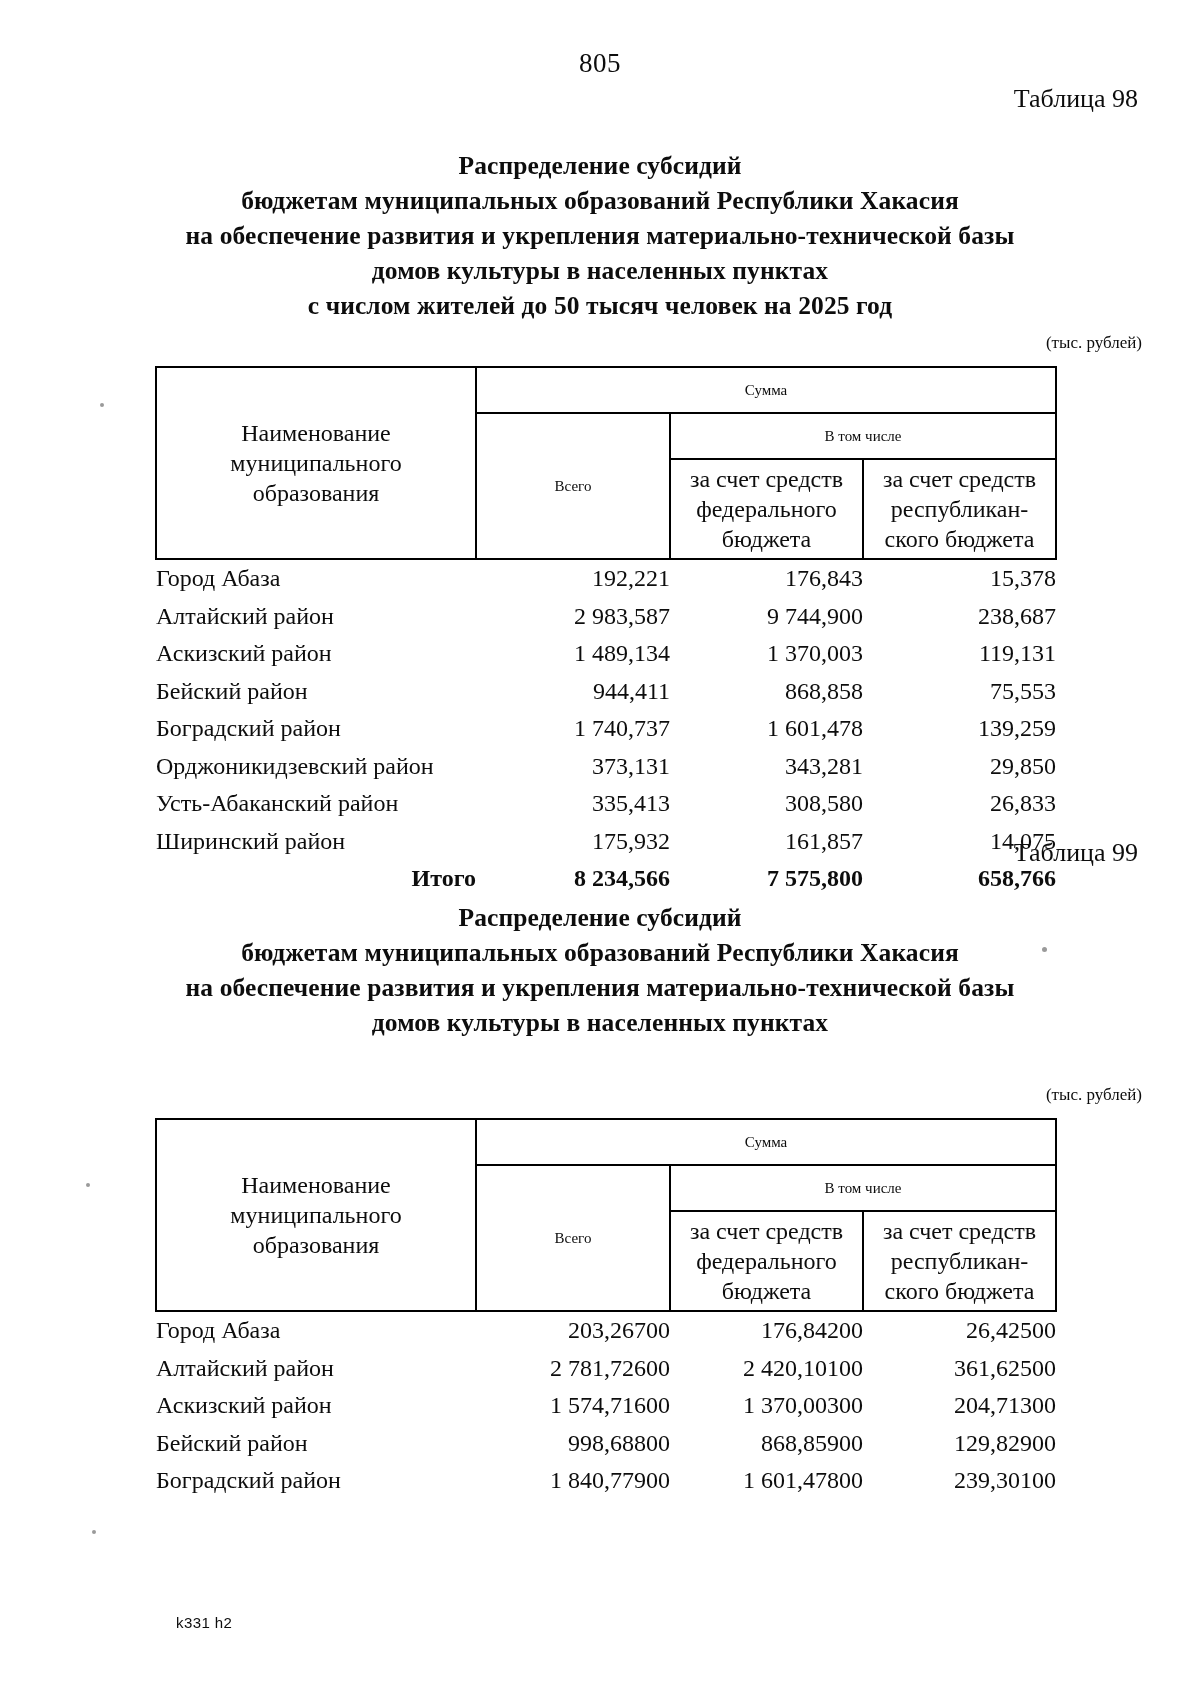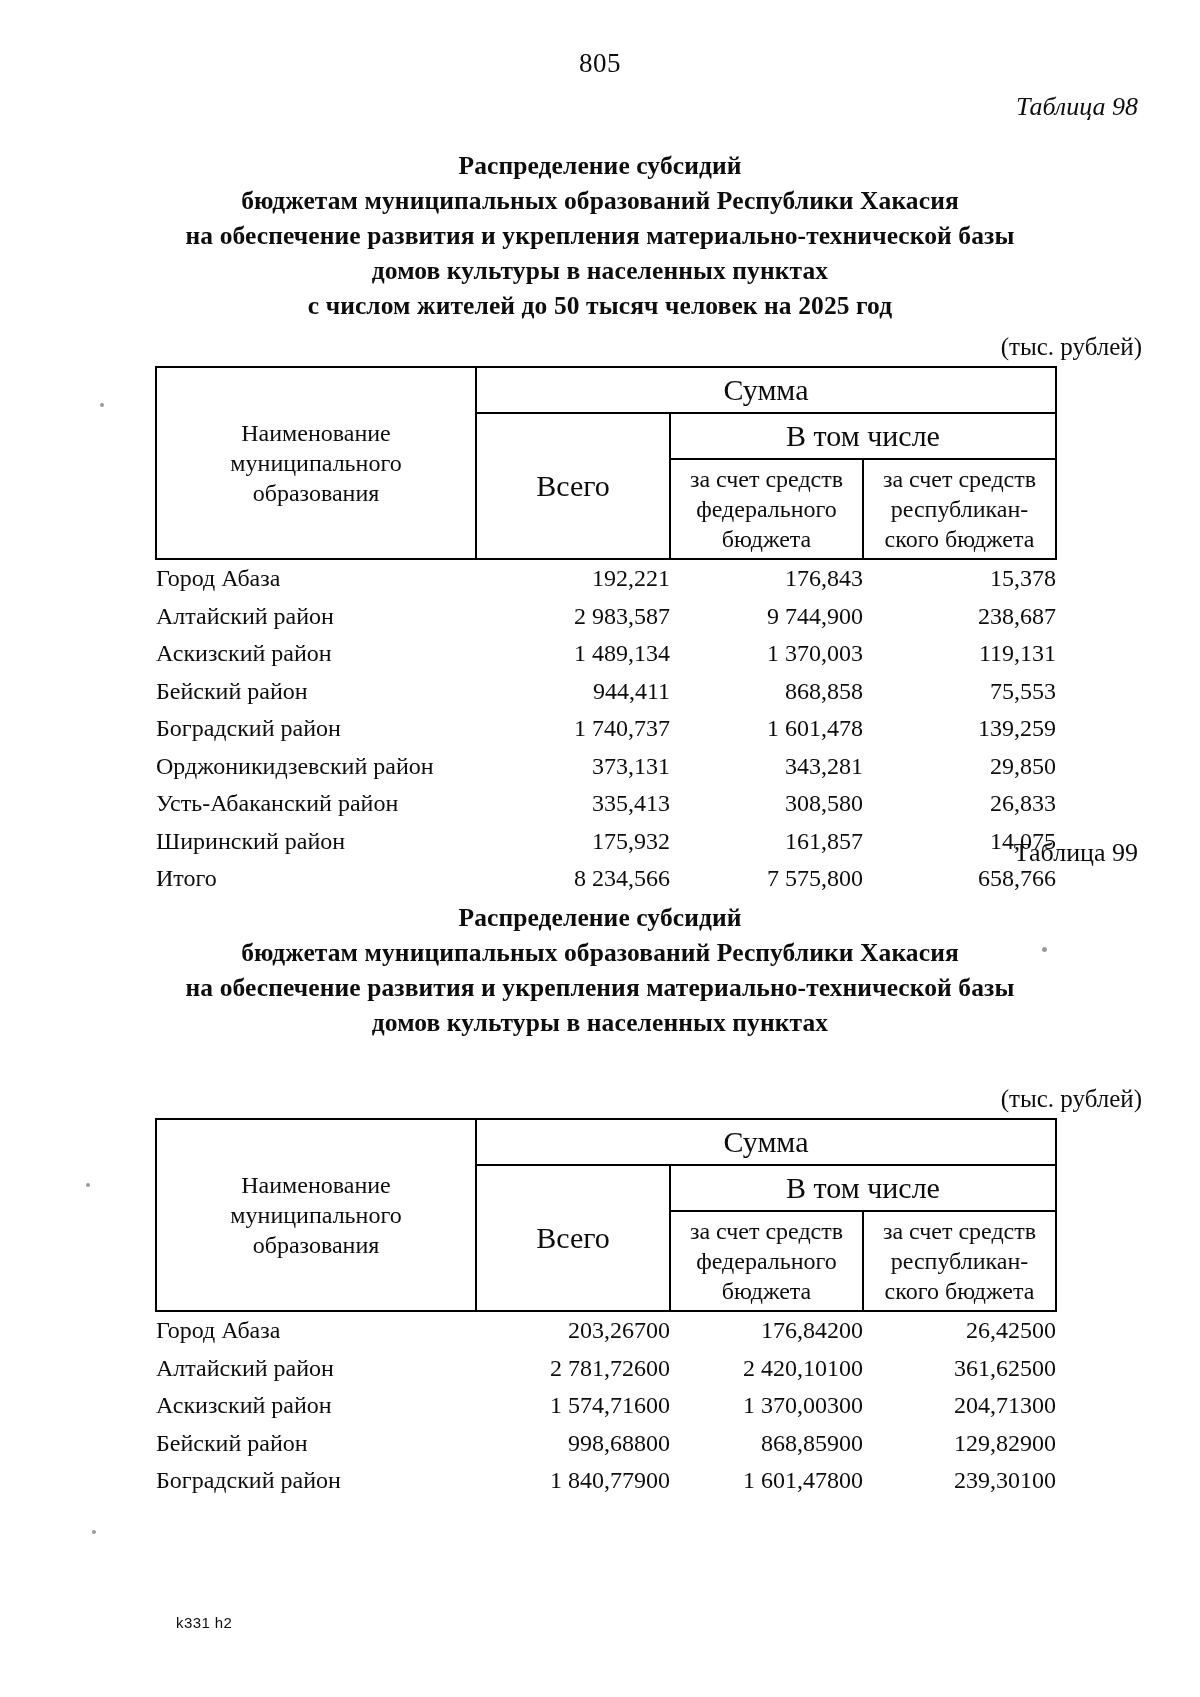--- a/index.html
+++ b/index.html
@@ -26,21 +26,21 @@
     font-size: 27px;
     letter-spacing: 0.5px;
   }
   
   .table-label {
     position: absolute;
     right: 62px;
     font-size: 26px;
     white-space: nowrap;
   }
-  #label-98 { top: 92px; font-style: italic; }
+  #label-98 { top: 84px; }
   #label-99 { top: 838px; }
 
   
   .title-block {
     position: absolute;
     left: 0;
     width: 1200px;
     text-align: center;
     font-weight: bold;
     font-size: 25.5px;
@@ -48,21 +48,21 @@
     letter-spacing: 0.1px;
   }
   #title-98 { top: 148px; }
   #title-99 { top: 900px; }
   .title-line { display: block; white-space: nowrap; }
 
   
   .units-note {
     position: absolute;
     right: 58px;
-    font-size: 25px;
+    font-size: 17px;
     white-space: nowrap;
   }
   #units-98 { top: 333px; }
   #units-99 { top: 1085px; }
 
   
   .budget-table {
     position: absolute;
     left: 155px;
     width: 900px;
@@ -75,21 +75,21 @@
 
   .budget-table td, .budget-table th {
     border: 2px solid #000;
     padding: 0;
     font-weight: normal;
     vertical-align: middle;
     line-height: 30px;
   }
   .hcell {
     text-align: center;
-    font-size: 30px;
+    font-size: 15px;
     padding: 2px 4px;
   }
   .hcell-name {
     text-align: center;
     padding: 4px 6px;
     border-radius: 17px;
   }
   .hcell-wrap {
     text-align: center;
     padding: 2px 6px 4px 6px;
@@ -110,21 +110,21 @@
   tbody .c-num {
     text-align: right;
     padding-right: 16px;
     white-space: nowrap;
   }
   tbody .c-num-last {
     text-align: right;
     padding-right: 6px;
     white-space: nowrap;
   }
-  tbody tr.total-row td { font-weight: normal; }
+  tbody tr.total-row td { font-weight: bold; text-align: right; }
 
   
   .row-sum    { height: 46px; }
   .row-vtom   { height: 46px; }
   .row-sub    { height: 100px; }
 
   
   .footer-code {
     position: absolute;
     left: 176px;

